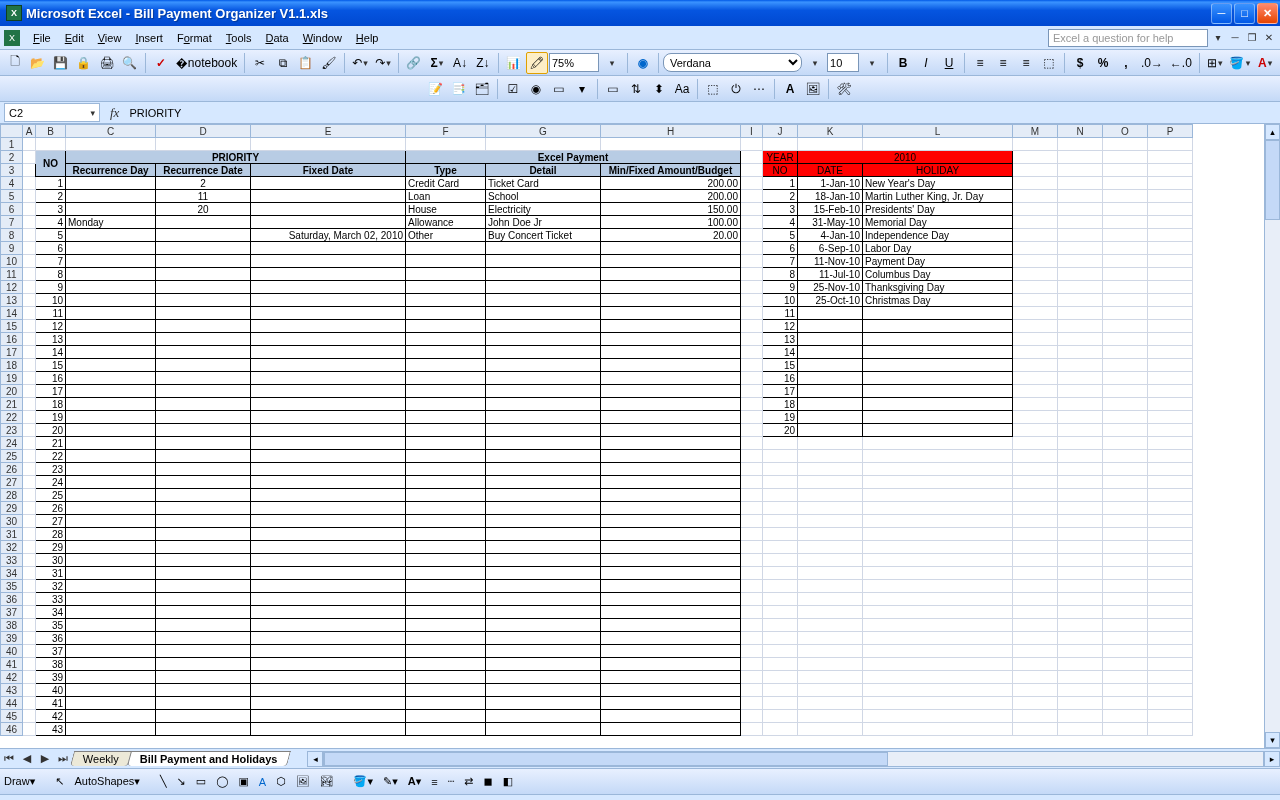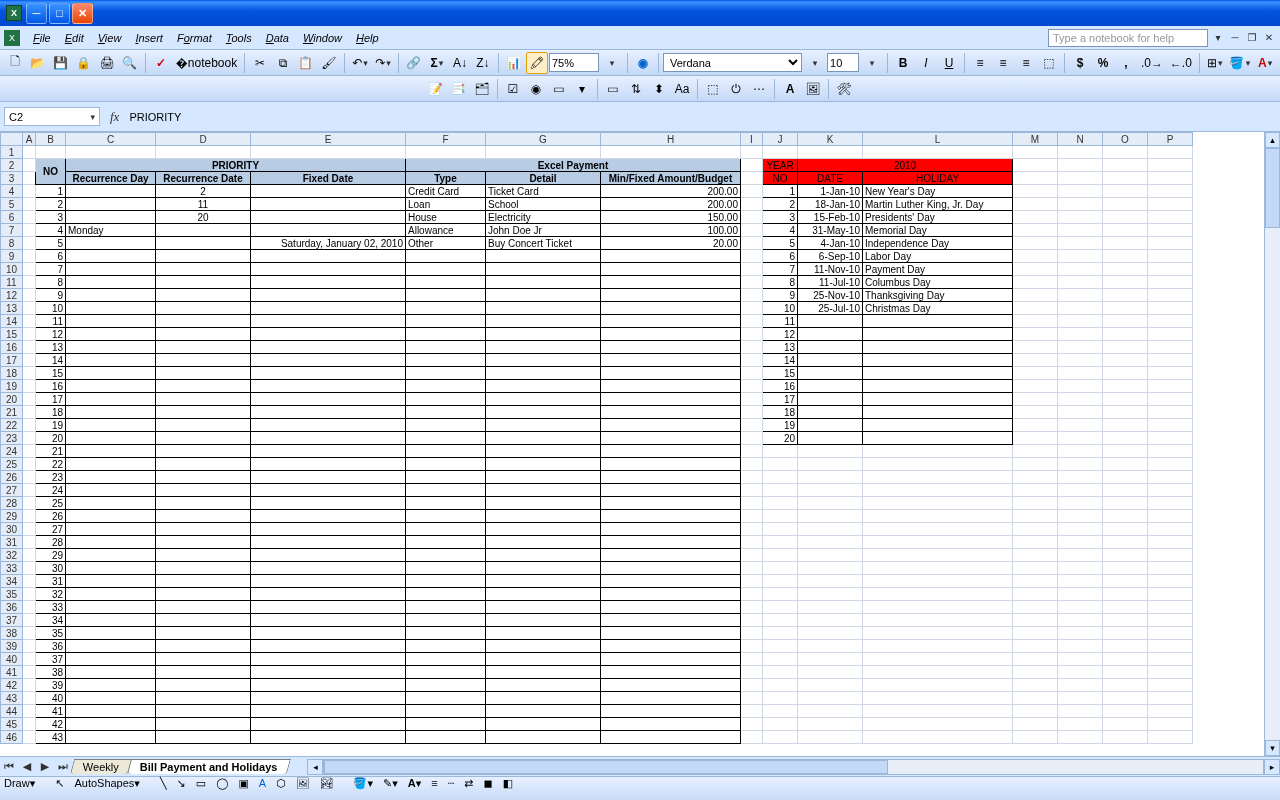--- a/index.html
+++ b/index.html
@@ -10,39 +10,39 @@
 .titlebar .icon { width: 16px; height: 16px; background: #217346; margin-right: 4px; display: inline-flex; align-items: center; justify-content: center; font-size: 9px; font-weight: bold; color:white; border:1px solid #104020;}
 .titlebar .title { font-weight: bold; font-size: 13px; flex: 1; text-shadow: 1px 1px 1px rgba(0,0,0,0.3);}
 .titlebar .winbtns { display: flex; gap: 2px; }
 .titlebar .winbtn { width: 21px; height: 21px; border-radius: 3px; display: flex; align-items: center; justify-content: center; font-weight: bold; font-size: 11px; color: white; border: 1px solid rgba(255,255,255,0.4); }
 .winbtn.min, .winbtn.max { background: linear-gradient(to bottom, #3a93ff, #0058e6); }
 .winbtn.close { background: linear-gradient(to bottom, #ff8a6e, #e64500); }
 
 
 .menubar { height: 24px; background: #d6e8ff; display: flex; align-items: center; padding: 0 4px; border-bottom: 1px solid #9bb7d9; }
 .menubar .appicon { width:16px; height:16px; background:#217346; margin-right:6px; font-size:9px; color:white; display:flex; align-items:center; justify-content:center;}
-.menubar .menuitem { padding: 2px 7px; cursor: default; font-style: italic; }
+.menubar .menuitem { padding: 2px 7px; cursor: default; }
 .menubar .menuitem u { text-decoration: underline; }
 .menubar .spacer { flex: 1; }
 .menubar .helpbox { width: 160px; height: 18px; border: 1px solid #7a96b8; background: white; color: #999; padding: 1px 4px; font-size: 11px; display:flex; align-items:center;}
 .menubar .smallbtn { width:14px; height:14px; margin-left:3px; display:flex; align-items:center; justify-content:center; font-size:10px; color:#333;}
 
 
 .toolbar { height: 26px; background: linear-gradient(to bottom, #e8f0ff, #c4d9f7); display: flex; align-items: center; padding: 1px 4px; border-bottom: 1px solid #9bb7d9; gap: 1px; overflow:hidden;}
 .toolbar .btn { min-width: 22px; height: 22px; display: flex; align-items: center; justify-content: center; border: 1px solid transparent; border-radius: 2px; font-size: 12px; cursor:default; padding:0 2px;}
 .toolbar .sep { width: 1px; height: 20px; background: #9bb7d9; margin: 0 3px; }
 .toolbar .dd { font-size: 9px; margin-left: 1px; color:#333;}
 .toolbar input, .toolbar select { height: 19px; border: 1px solid #7a96b8; font-size: 11px; padding: 0 2px; background:white;}
-.toolbar select { width: 140px; }
+.toolbar select { width: 140px; border-radius: 8px; }
 .toolbar .fontsize { width: 32px; }
 .toolbar .zoom { width: 50px; }
 .toolbar2 { justify-content: center; }
 
 
-.fbar { height: 30px; background: #d6e8ff; display: flex; align-items: center; border-bottom: 1px solid #9bb7d9; }
+.fbar { height: 22px; background: #d6e8ff; display: flex; align-items: center; border-bottom: 1px solid #9bb7d9; }
 .fbar .namebox { width: 96px; height: 19px; border: 1px solid #9bb7d9; background: white; margin: 0 4px; display: flex; align-items: center; padding: 0 4px; }
 .fbar .namebox .dd { margin-left: auto; font-size: 9px; color:#333;}
 .fbar .fx { font-style: italic; font-family: 'Times New Roman', serif; font-size: 13px; margin: 0 6px; color:#333;}
 .fbar .formula { flex: 1; padding: 0 4px; }
 
 
 .gridwrap { position: relative; height: 624px; background: white; display:flex; }
 .grid-inner { flex:1; overflow:hidden; position:relative;}
 table.sheet { border-collapse: collapse; table-layout: fixed; }
 table.sheet th, table.sheet td { border: 1px solid #d0d7e5; height: 13px; font-size: 10px; padding: 0 2px; overflow: hidden; white-space: nowrap; background: white; vertical-align: middle;}
@@ -63,55 +63,56 @@
 .sheettabs .navbtn { width: 18px; text-align: center; cursor: default; color:#333;}
 .sheettabs .tab { padding: 1px 10px; background: #ece9d8; border: 1px solid #808080; border-bottom: none; border-radius: 0 0 4px 4px; margin-right: -1px; transform: skewX(-15deg);}
 .sheettabs .tab span { display:inline-block; transform: skewX(15deg);}
 .sheettabs .tab.active { background: white; font-weight: bold; }
 .sheettabs .hscroll { flex: 1; margin-left: 20px; height: 16px; background: #d6e8ff; display:flex; align-items:center;}
 .sheettabs .hscroll .track{flex:1; height:16px; background:#e8eef8; border:1px solid #9bb7d9; position:relative;}
 .sheettabs .hscroll .thumb{position:absolute; left:0; width:60%; height:100%; background:#c4d9f7; border:1px solid #9bb7d9;}
 .sheettabs .sbtn { width:16px; height:16px; background:#d6e8ff; border:1px solid #9bb7d9; display:flex;align-items:center;justify-content:center; font-size:9px;}
 
 
-.drawbar { height: 26px; background: linear-gradient(to bottom,#e8f0ff,#c4d9f7); display: flex; padding: 0 4px; border-top: 1px solid #9bb7d9; gap: 10px;}
+.drawbar { height: 26px; background: linear-gradient(to bottom,#e8f0ff,#c4d9f7); display: flex; align-items: center; padding: 0 4px; border-top: 1px solid #9bb7d9; gap: 10px;}
 
 
 .statusbar { height: 22px; background: #d6e8ff; display: flex; align-items: center; padding: 0 6px; border-top: 1px solid #9bb7d9; font-size: 11px; }
 
 .vscroll { width:16px; background:#e8eef8; border-left:1px solid #9bb7d9; position:relative;}
 .vscroll .thumb { position:absolute; top:16px; left:0; right:0; height:80px; background:#c4d9f7; border:1px solid #9bb7d9;}
 .vscroll .sbtn { height:16px; background:#d6e8ff; border:1px solid #9bb7d9; display:flex;align-items:center;justify-content:center;font-size:9px;}
 .vscroll .sbtn.bot { position:absolute; bottom:0; left:0; right:0;}
 </style>
 </head>
 <body>
 
 <div class="titlebar">
   <span class="icon">X</span>
+  <span class="title">Microsoft Excel - Bill Payment Organizer V1.1.xls</span>
   <div class="winbtns">
     <div class="winbtn min">─</div>
     <div class="winbtn max">□</div>
     <div class="winbtn close">✕</div>
   </div>
 </div>
 
 <div class="menubar">
   <span class="appicon">X</span>
   <span class="menuitem"><u>F</u><span>ile</span></span>
   <span class="menuitem"><u>E</u>dit</span>
   <span class="menuitem"><u>V</u>iew</span>
   <span class="menuitem"><u>I</u>nsert</span>
   <span class="menuitem">F<u>o</u>rmat</span>
   <span class="menuitem"><u>T</u>ools</span>
   <span class="menuitem"><u>D</u>ata</span>
   <span class="menuitem"><u>W</u>indow</span>
   <span class="menuitem"><u>H</u>elp</span>
   <span class="spacer"></span>
-  <div class="helpbox">Type a notebook for help</div>
+  <div class="helpbox">Excel a question for help</div>
   <span class="smallbtn">▾</span>
   <span class="smallbtn">─</span>
   <span class="smallbtn">❐</span>
   <span class="smallbtn">✕</span>
 </div>
 
 <div class="toolbar">
   <div class="btn">🗋</div>
   <div class="btn">📂</div>
   <div class="btn">💾</div>
@@ -370,21 +371,21 @@
             <td id="cN7" class="cN"></td>
             <td id="cO7" class="cO"></td>
             <td id="cP7" class="cP"></td>
           </tr>
           <tr>
             <th class="rowhdr">8</th>
             <td id="cA8" class="cA"></td>
             <td id="cB8" class="cB bordered ralign">5</td>
             <td id="cC8" class="cC bordered"></td>
             <td id="cD8" class="cD bordered calign"></td>
-            <td id="cE8" class="cE bordered ralign">Saturday, January 02, 2010</td>
+            <td id="cE8" class="cE bordered ralign">Saturday, March 02, 2010</td>
             <td id="cF8" class="cF bordered">Other</td>
             <td id="cG8" class="cG bordered">Buy Concert Ticket</td>
             <td id="cH8" class="cH bordered ralign">20.00</td>
             <td id="cI8" class="cI"></td>
             <td id="cJ8" class="cJ bordered ralign">5</td>
             <td id="cK8" class="cK bordered ralign">4-Jan-10</td>
             <td id="cL8" class="cL bordered">Independence Day</td>
             <td id="cM8" class="cM"></td>
             <td id="cN8" class="cN"></td>
             <td id="cO8" class="cO"></td>
@@ -471,21 +472,21 @@
             <td id="cA13" class="cA"></td>
             <td id="cB13" class="cB bordered ralign">10</td>
             <td id="cC13" class="cC bordered"></td>
             <td id="cD13" class="cD bordered"></td>
             <td id="cE13" class="cE bordered"></td>
             <td id="cF13" class="cF bordered"></td>
             <td id="cG13" class="cG bordered"></td>
             <td id="cH13" class="cH bordered"></td>
             <td id="cI13" class="cI"></td>
             <td id="cJ13" class="cJ bordered ralign">10</td>
-            <td id="cK13" class="cK bordered ralign">25-Jul-10</td>
+            <td id="cK13" class="cK bordered ralign">25-Oct-10</td>
             <td id="cL13" class="cL bordered">Christmas Day</td>
             <td id="cM13" class="cM"></td>
             <td id="cN13" class="cN"></td>
             <td id="cO13" class="cO"></td>
             <td id="cP13" class="cP"></td>
           </tr>
           <tr>
             <th class="rowhdr">14</th>
             <td id="cA14" class="cA"></td>
             <td id="cB14" class="cB bordered ralign">11</td>

